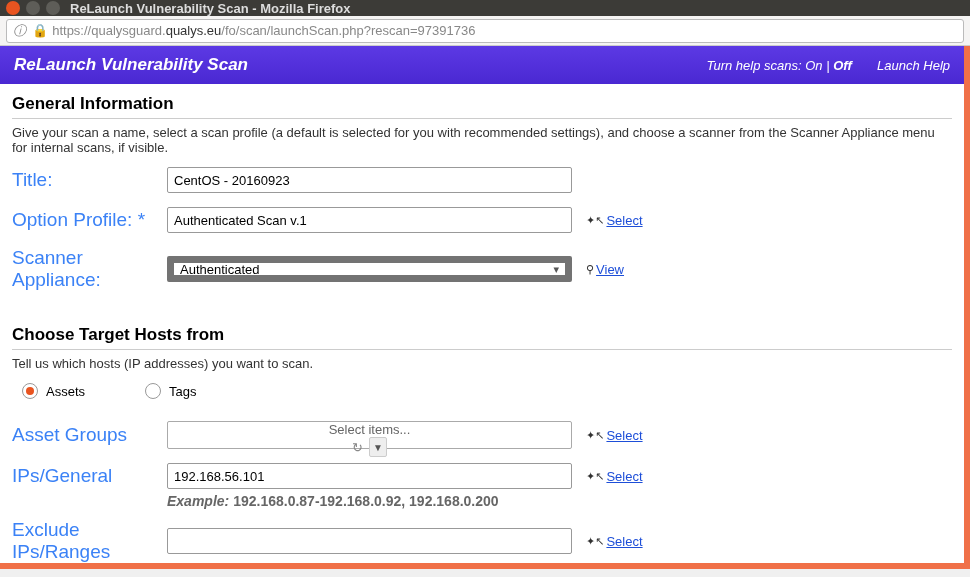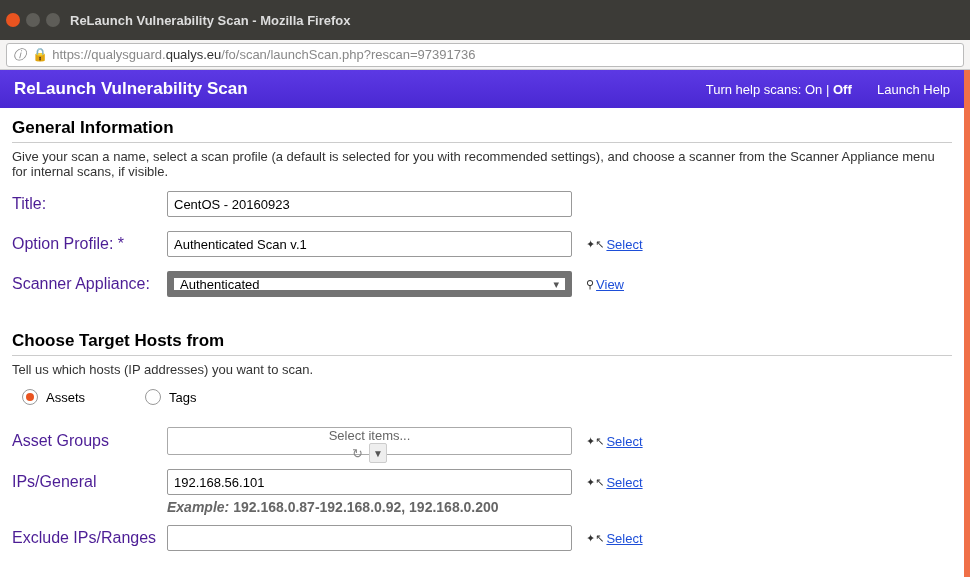--- a/index.html
+++ b/index.html
@@ -1,36 +1,36 @@
 <!DOCTYPE html>
 <html><head>
 <meta charset="utf-8">
 <style>
 * { box-sizing: border-box; margin: 0; padding: 0; }
 body { font-family: Arial, Helvetica, sans-serif; font-size: 13px; background: #f0f0f0; width: 970px; height: 577px; overflow: hidden; }
-.window-titlebar { background: #3c3b37; height: 40px; display: flex; align-items: center; padding: 0 6px; color: #ddd; font-size: 13px; font-weight: bold; }
+.window-titlebar { background: #3c3b37; height: 16px; display: flex; align-items: center; padding: 0 6px; color: #ddd; font-size: 13px; font-weight: bold; }
 .tb-buttons { display: flex; gap: 6px; margin-right: 10px; }
 .tb-btn { width: 14px; height: 14px; border-radius: 50%; display: inline-block; }
 .tb-close { background: #e95420; }
 .tb-min, .tb-max { background: #5e5d58; }
 .browser-bar { background: #f5f4f3; height: 30px; display: flex; align-items: center; padding: 0 6px; border-bottom: 1px solid #ccc; }
 .url-box { background: #fff; border: 1px solid #bbb; border-radius: 3px; height: 24px; display: flex; align-items: center; padding: 0 6px; width: 100%; font-size: 13px; color: #888; }
 .url-box .info { color: #888; margin-right: 6px; font-style: italic;}
 .url-box .lock { color: #4caf50; margin-right: 4px; }
 .url-domain { color: #333; }
 .app-frame { background: #fff; height: calc(577px - 54px); border-right: 6px solid #f07048; border-bottom: 6px solid #f07048; overflow: auto; }
-.app-header { background: #4b29d4; background: linear-gradient(#5c39e4, #4a28d2); color: #fff; height: 38px; display: flex; align-items: center; padding: 0 14px; font-size: 17px; font-weight: bold; justify-content: space-between; }
+.app-header { background: #4b29d4; background: linear-gradient(#5c39e4, #4a28d2); color: #fff; height: 38px; display: flex; align-items: center; padding: 0 14px; font-size: 17px; font-weight: bold; justify-content: space-between; font-style: italic; }
 .app-header .help { font-weight: normal; font-size: 13px; }
 .app-header .help b { font-weight: bold; }
 .content { padding: 10px 12px; }
 h2 { font-size: 17px; margin-bottom: 4px; }
 hr.sec { border: none; border-top: 1px solid #ccc; margin-bottom: 6px; }
 .desc { color: #333; margin-bottom: 12px; font-size: 13px; }
 .form-row { display: flex; align-items: center; margin-bottom: 14px; }
-.form-label { width: 155px; font-size: 16px; color: #4c1d95; }
+.form-label { width: 155px; font-size: 19px; color: #3b82f6; }
 .form-control { display: flex; align-items: center; gap: 14px; }
 input[type=text].tbox { width: 405px; height: 26px; border: 1px solid #999; border-radius: 2px; padding: 2px 6px; font-size: 13px; background: #fff; }
 .select-box { width: 405px; height: 26px; border: 7px solid #737373; border-radius: 2px; padding: 2px 6px; font-size: 13px; background: #fff; display: flex; align-items: center; justify-content: space-between; }
 .dropdown-handle { color: #555; font-size: 11px; }
 a.action { color: #1d4ed8; text-decoration: underline; font-size: 13px; cursor: pointer; }
 .action-wrap { display: flex; align-items: center; gap: 2px; }
 .action-icon { font-size: 11px; color: #333; }
 .radio-row { display: flex; gap: 60px; margin: 12px 0 22px 0; padding-left: 10px; }
 .radio-item { display: flex; align-items: center; gap: 8px; font-size: 13px; }
 .radio-dot { width: 16px; height: 16px; border-radius: 50%; border: 1px solid #999; display: inline-flex; align-items: center; justify-content: center; background: #fff;}

